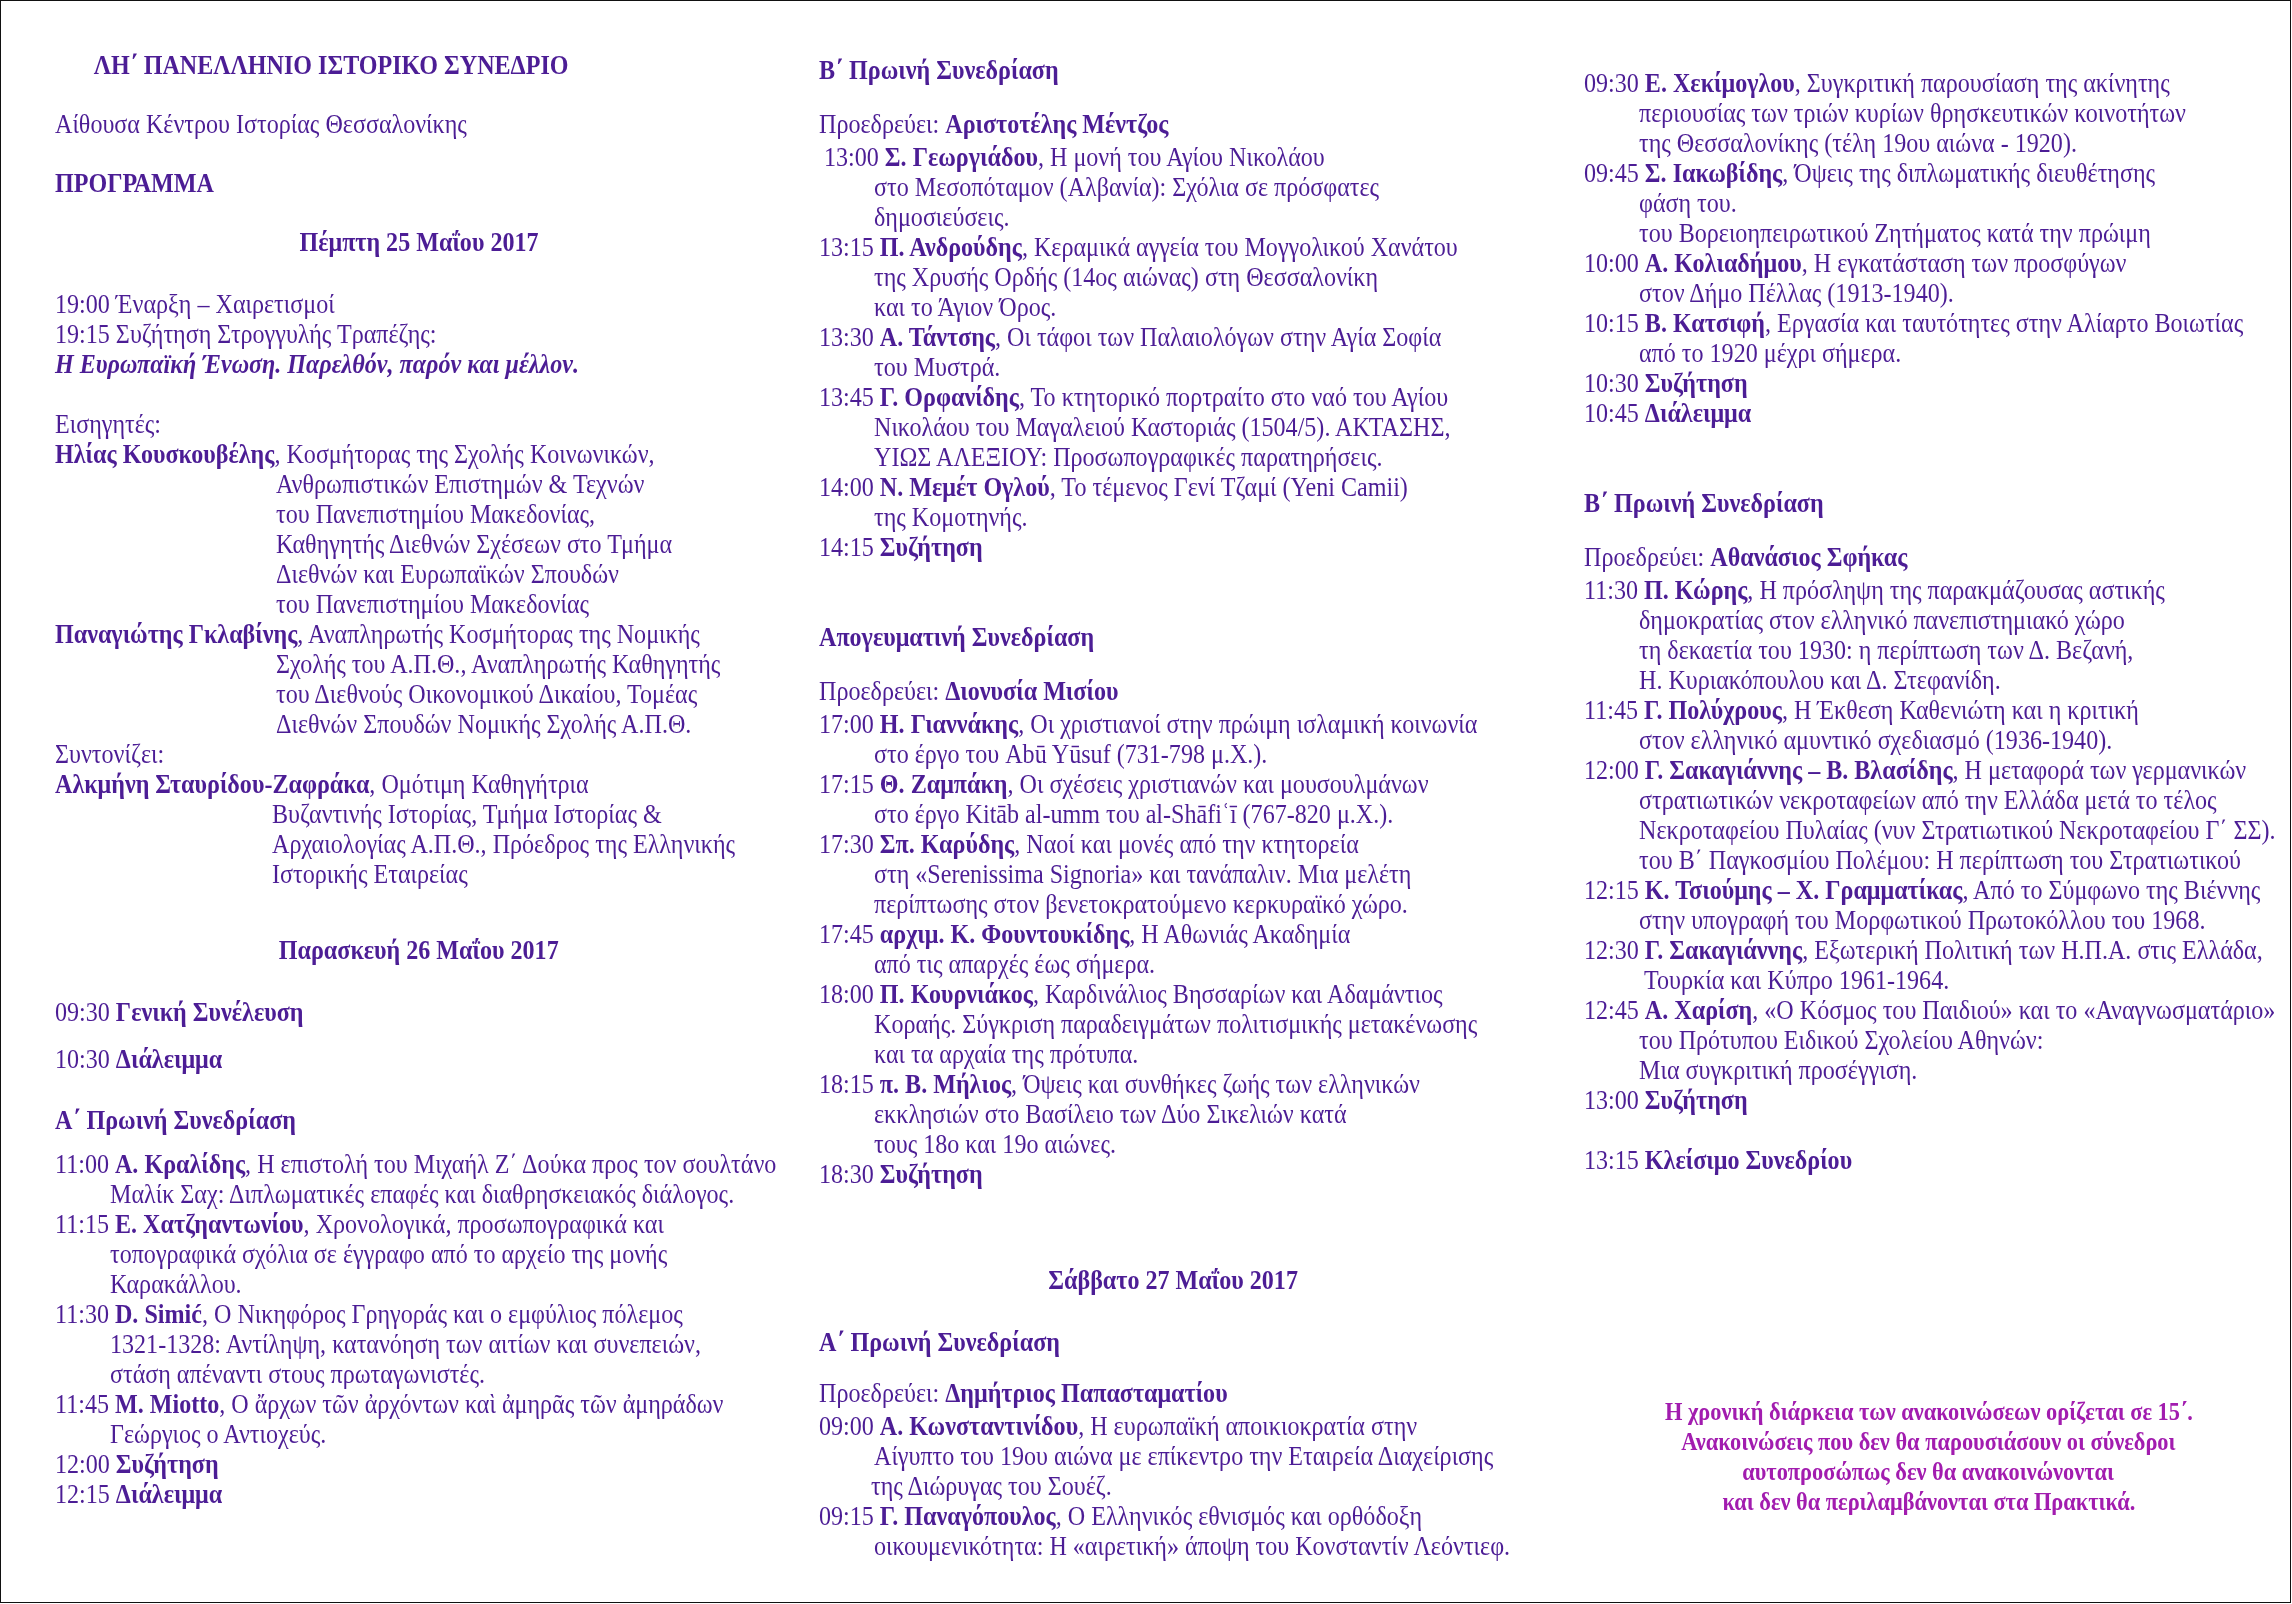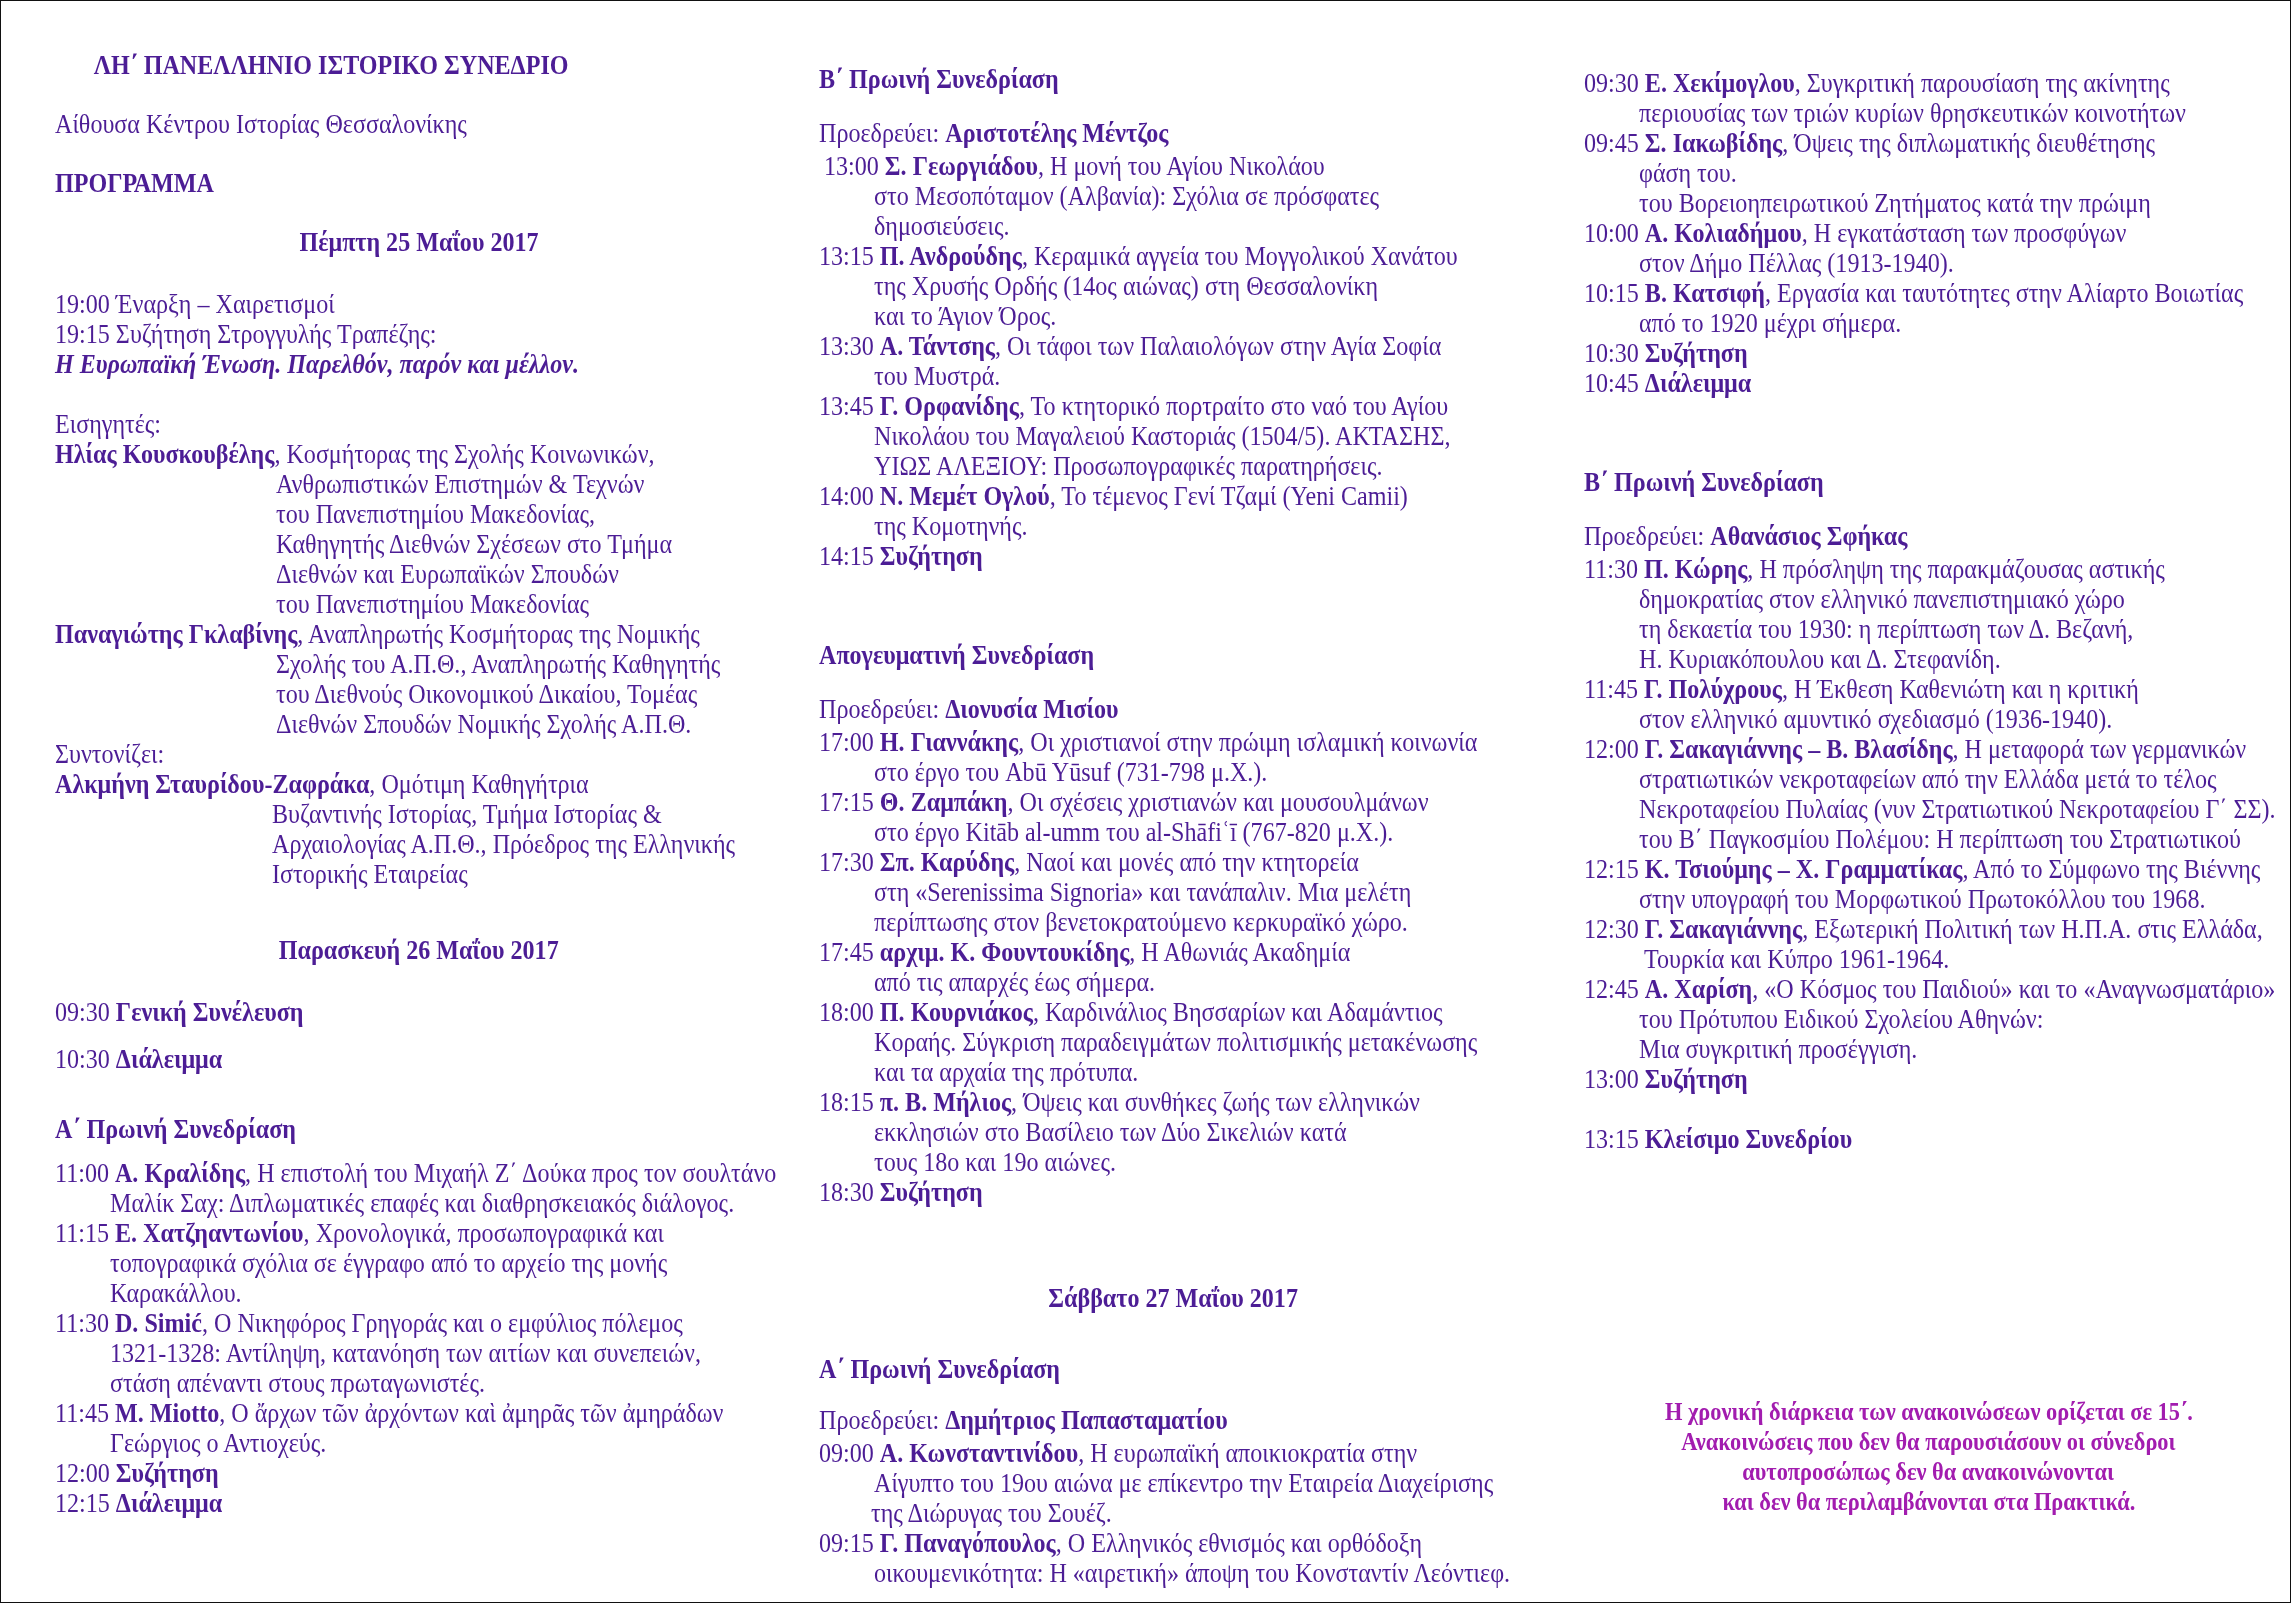--- a/index.html
+++ b/index.html
@@ -13,21 +13,21 @@
     font-family:"Liberation Serif", "DejaVu Serif", serif;
     color:#4c1d95; font-size:28px; line-height:30px;
   }
   .txt { display:inline-block; transform-origin:left top; transform:scaleX(0.86); white-space:nowrap; }
   .col-left { left:54px; width:737px; }
   .col-mid { left:818px; width:737px; }
   .col-right { left:1583px; width:699px; }
   .line { height:30px; white-space:nowrap; }
   .b { font-weight:bold; }
   .i { font-style:italic; }
-  .u { text-decoration:underline; text-decoration-thickness:1.9px; text-underline-offset:3.9px;margin-top:9px; }
+  .u { text-decoration:underline; text-decoration-thickness:1.9px; text-underline-offset:3.9px; }
   .ind { padding-left:55px; }
   .ind-wide { padding-left:221px; }
   .ind-wide2 { padding-left:217px; }
   .center { text-align:center; }
   .notice {
     position:absolute; left:1583px; width:689px; top:1396px;
     font-family:"Liberation Serif", "DejaVu Serif", serif;
     font-weight:bold; font-size:26px; line-height:30px; color:#a21caf; text-align:center;
   }
   .notice .txt { transform-origin:center top; }
@@ -141,20 +141,21 @@
     <div class="line"><span class="txt"><span>09:00</span> <span class="b">Α. Κωνσταντινίδου</span><span>, Η ευρωπαϊκή αποικιοκρατία στην</span></span></div>
     <div class="line ind"><span class="txt">Αίγυπτο του 19ου αιώνα με επίκεντρο την Εταιρεία Διαχείρισης</span></div>
     <div class="line" style="padding-left:52px"><span class="txt">της Διώρυγας του Σουέζ.</span></div>
     <div class="line"><span class="txt"><span>09:15</span> <span class="b">Γ. Παναγόπουλος</span><span>, Ο Ελληνικός εθνισμός και ορθόδοξη</span></span></div>
     <div class="line ind"><span class="txt">οικουμενικότητα: Η «αιρετική» άποψη του Κονσταντίν Λεόντιεφ.</span></div>
   </div>
 
   <div class="col col-right" style="top:67px;">
     <div class="line"><span class="txt"><span>09:30</span> <span class="b">Ε. Χεκίμογλου</span><span>, Συγκριτική παρουσίαση της ακίνητης</span></span></div>
     <div class="line ind"><span class="txt">περιουσίας των τριών κυρίων θρησκευτικών κοινοτήτων</span></div>
+    <div class="line ind"><span class="txt">της Θεσσαλονίκης (τέλη 19ου αιώνα - 1920).</span></div>
     <div class="line"><span class="txt"><span>09:45</span> <span class="b">Σ. Ιακωβίδης</span><span>, Όψεις της διπλωματικής διευθέτησης</span></span></div>
     <div class="line ind"><span class="txt">φάση του.</span></div>
     <div class="line ind"><span class="txt">του Βορειοηπειρωτικού Ζητήματος κατά την πρώιμη</span></div>
     <div class="line"><span class="txt"><span>10:00</span> <span class="b">Α. Κολιαδήμου</span><span>, Η εγκατάσταση των προσφύγων</span></span></div>
     <div class="line ind"><span class="txt">στον Δήμο Πέλλας (1913-1940).</span></div>
     <div class="line"><span class="txt"><span>10:15</span> <span class="b">Β. Κατσιφή</span><span>, Εργασία και ταυτότητες στην Αλίαρτο Βοιωτίας</span></span></div>
     <div class="line ind"><span class="txt">από το 1920 μέχρι σήμερα.</span></div>
     <div class="line"><span class="txt"><span>10:30</span> <span class="b">Συζήτηση</span></span></div>
     <div class="line"><span class="txt"><span>10:45</span> <span class="b">Διάλειμμα</span></span></div>
     <div style="height:60px"></div>

